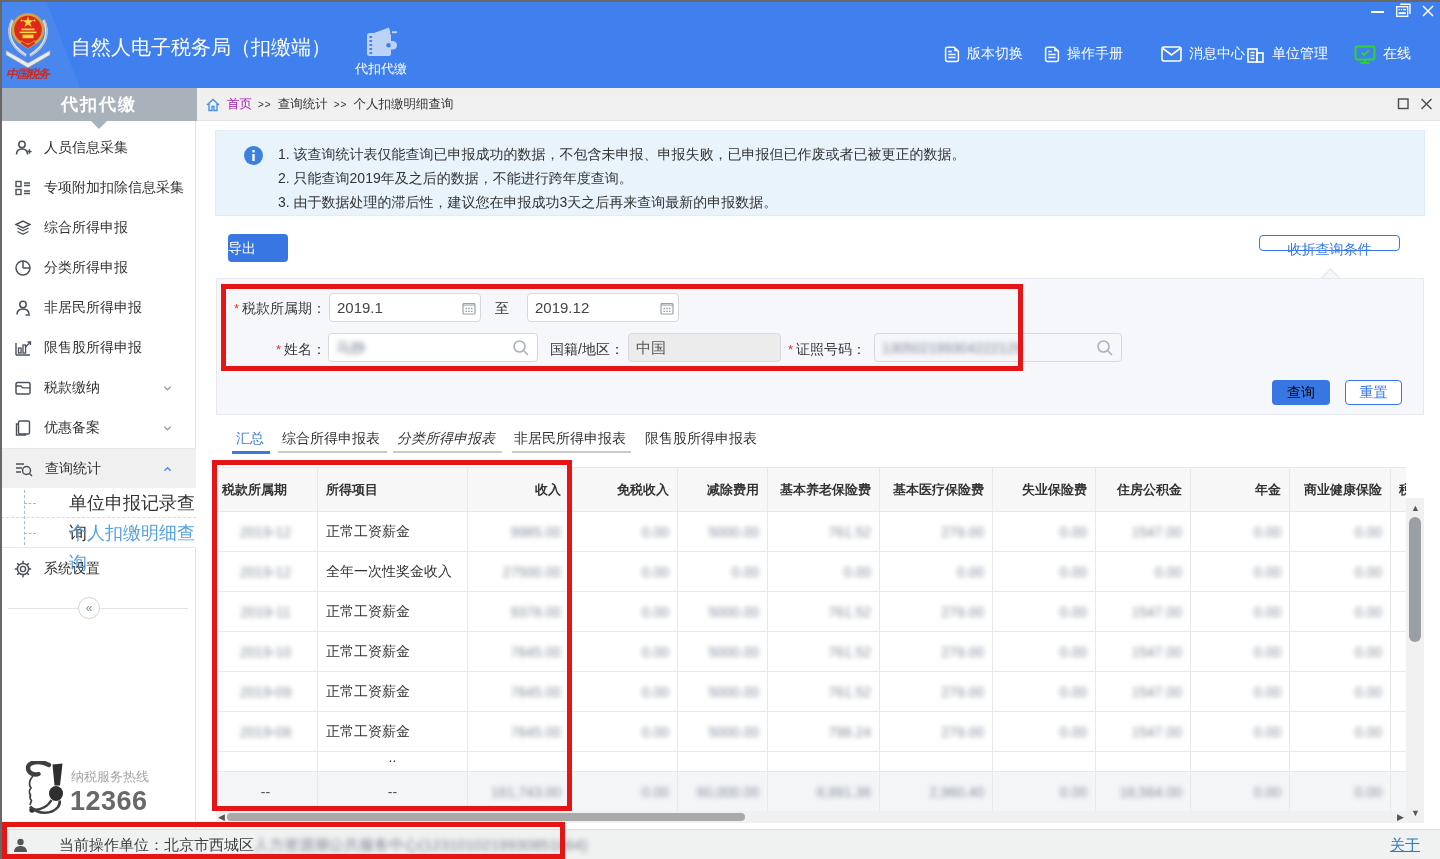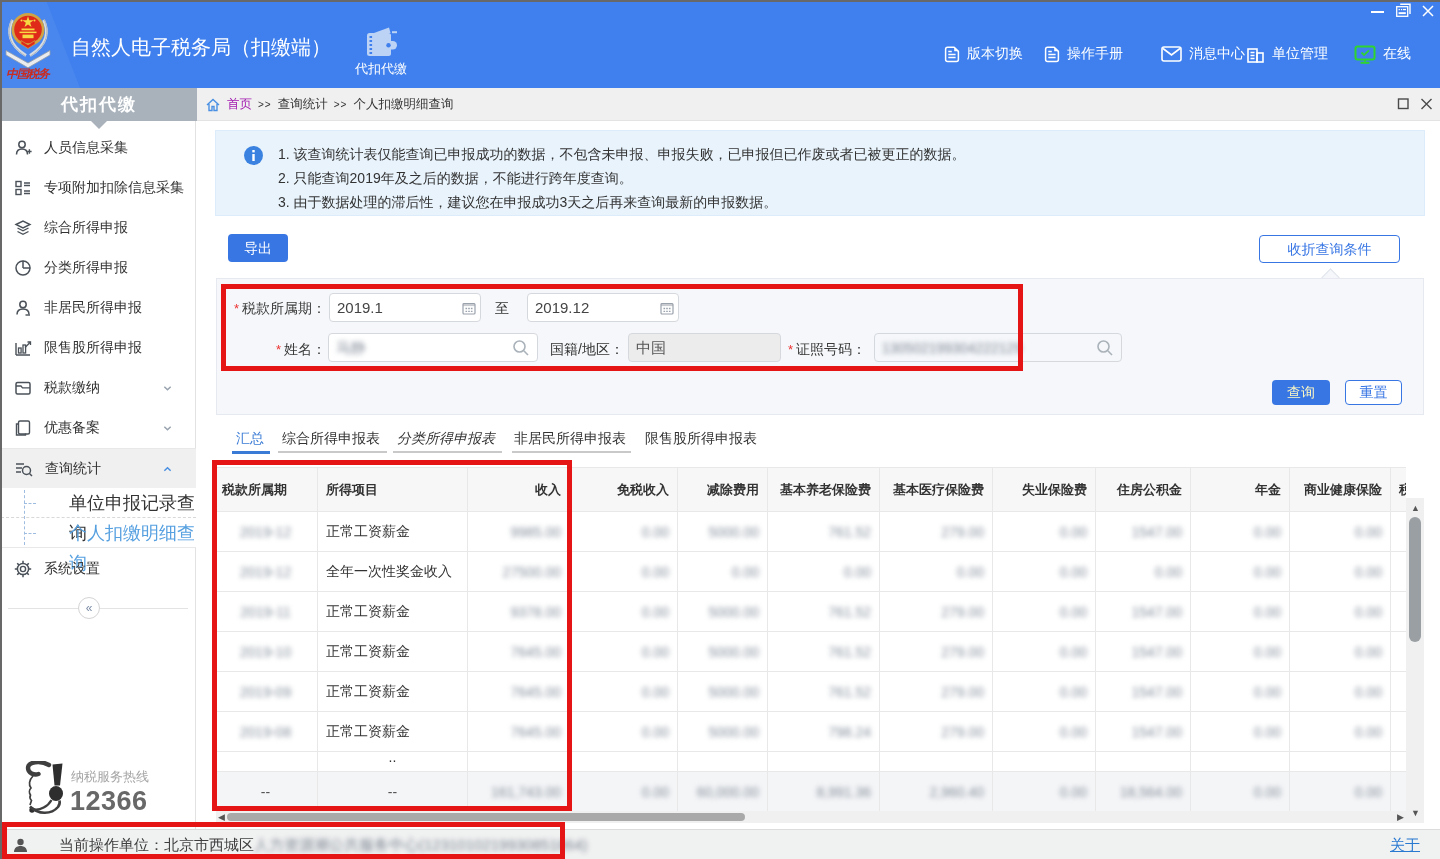--- a/index.html
+++ b/index.html
@@ -35,30 +35,30 @@
 .dash-h{position:absolute;left:23px;width:12px;border-top:1px dashed #9dbce0;}
 
 #hot{left:12px;top:672px;width:184px;height:70px;color:#8a8a8a;}
 
 #status{left:0;top:829px;width:1440px;height:30px;background:#f0f1f1;border-top:1px solid #dcdcdc;font-size:15px;color:#3f3f3f;}
 #about{position:absolute;right:20px;top:6px;color:#2979d1;text-decoration:underline;font-size:15px;}
 
 #main{left:196px;top:121px;width:1244px;height:708px;background:#fff;}
 #info{position:absolute;left:19px;top:9px;width:1210px;height:86px;background:#e8f3fc;border:1px solid #dcecfa;font-size:14px;color:#333;}
 #info .ln{position:absolute;left:62px;}
-#exp{position:absolute;left:32px;top:113px;width:60px;height:28px;background:#3876e4;border-radius:4px;color:#fff;font-size:14px;text-align:center;line-height:28px;}
-#fold{position:absolute;left:1063px;top:114px;width:141px;height:28px;border:1px solid #3876e4;border-radius:4px;color:#3876e4;font-size:14px;text-align:center;line-height:26px;background:#fff;}
+#exp{position:absolute;left:32px;top:113px;width:60px;height:28px;background:#3876e4;border-radius:4px;color:#fff;font-size:14px;text-align:left;line-height:28px;}
+#fold{position:absolute;left:1063px;top:114px;width:141px;height:16px;border:1px solid #3876e4;border-radius:4px;color:#3876e4;font-size:14px;text-align:center;line-height:26px;background:#fff;}
 #panel{position:absolute;left:20px;top:157px;width:1208px;height:137px;background:#f5f7fa;border:1px solid #e6eaf0;}
 #notch{position:absolute;left:1128px;top:150px;width:13px;height:13px;background:#f5f7fa;border-left:1px solid #e0e4ea;border-top:1px solid #e0e4ea;transform:rotate(45deg);}
 .lab{position:absolute;font-size:14px;color:#3a3a3a;text-align:right;}
 .lab .red{color:#e33;margin-right:3px;font-size:13px;}
 .inp{position:absolute;height:29px;background:#fff;border:1px solid #d5d9de;border-radius:4px;font-size:15px;color:#444;line-height:27px;padding-left:7px;}
 .inp.dis{background:#ececec;color:#555;}
 .inp svg{position:absolute;}
-#btn-q{position:absolute;left:1076px;top:259px;width:58px;height:25px;background:#3876e4;border-radius:4px;color:#fef9c3;font-size:14px;text-align:center;line-height:25px;}
+#btn-q{position:absolute;left:1076px;top:259px;width:58px;height:25px;background:#3876e4;border-radius:4px;color:#000000;font-size:14px;text-align:center;line-height:25px;}
 #btn-r{position:absolute;left:1149px;top:259px;width:57px;height:25px;background:#fff;border:1px solid #3876e4;border-radius:4px;color:#3876e4;font-size:14px;text-align:center;line-height:23px;}
 
 .tab{position:absolute;top:309px;font-size:14px;color:#333;}
 .tab.on{color:#3a7bd5;}
 .tabu{position:absolute;top:330px;height:2px;background:#c9c9c9;}
 .tabu.on{background:#3a7bd5;height:3px;}
 
 #tblwrap{position:absolute;left:17px;top:346px;width:1193px;height:344px;overflow:hidden;}
 table{border-collapse:collapse;table-layout:fixed;width:1250px;font-size:14px;}
 th,td{border:1px solid #e8e8e8;overflow:hidden;white-space:nowrap;}

